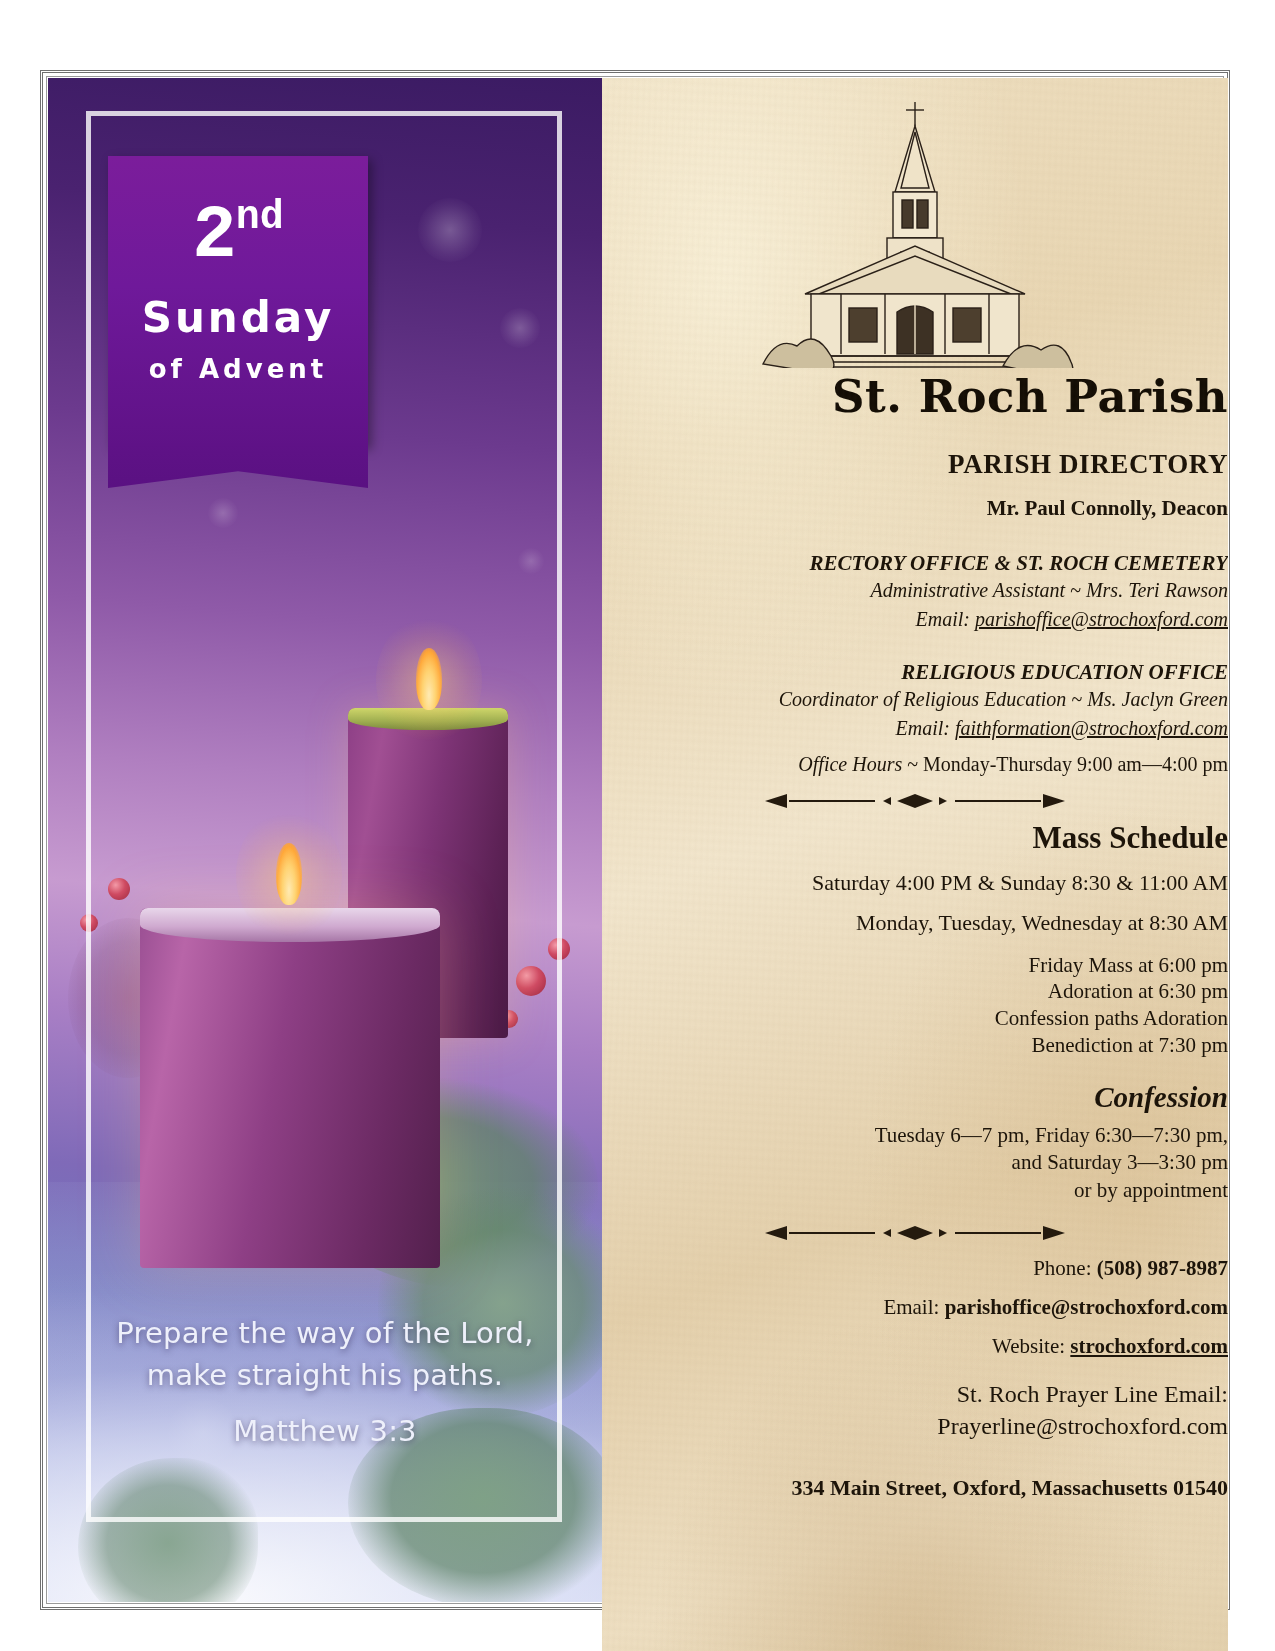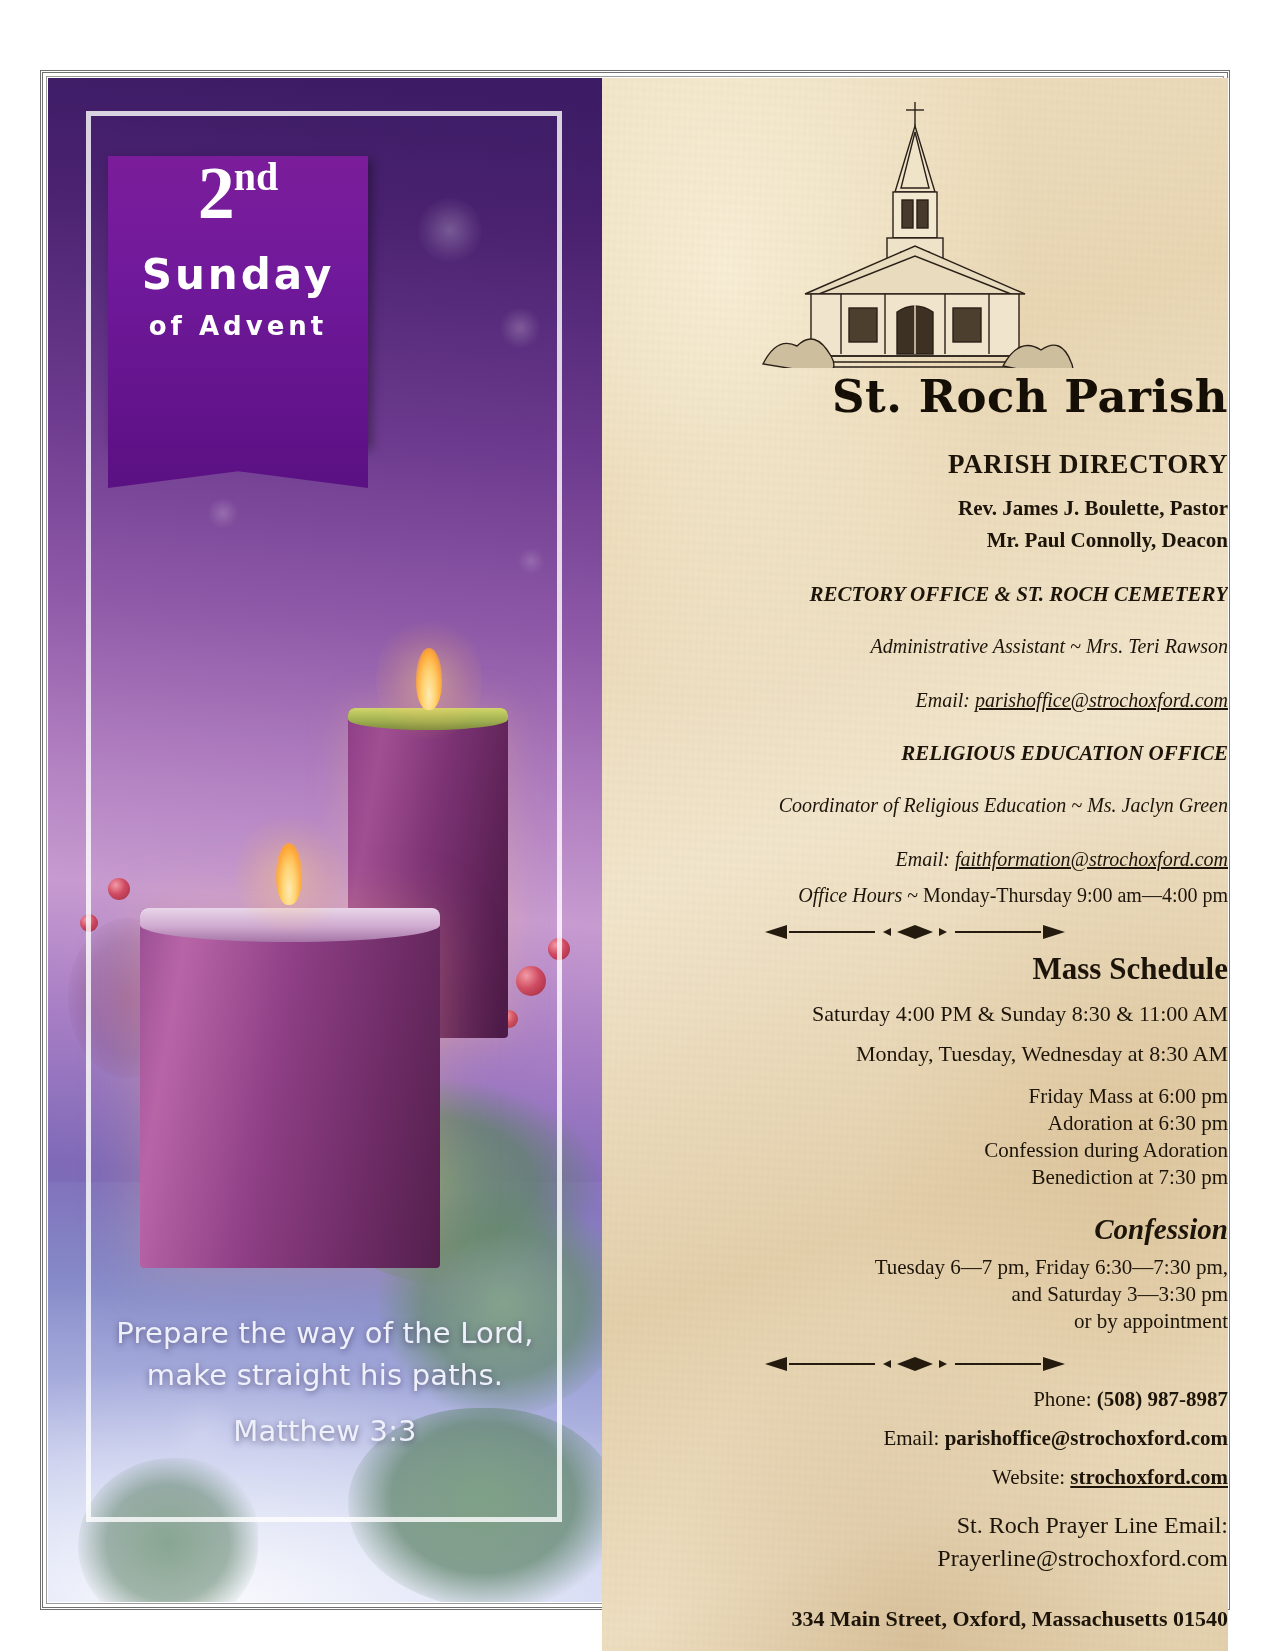--- a/index.html
+++ b/index.html
@@ -195,24 +195,25 @@
   }
   .ribbon::after {
     content: "";
     position: absolute;
     left: 0; right: 0; bottom: -42px;
     height: 44px;
     background: linear-gradient(180deg, #5f1287 0%, #5a1182 100%);
     clip-path: polygon(0 0, 100% 0, 100% 100%, 50% 62%, 0 100%);
   }
   .ribbon .l1 {
-    font-family: Liberation Serif, serif;
+    font-family: Liberation Mono, monospace;
     font-weight: bold;
     font-size: 74px;
     line-height: 1;
+    padding-top: 42px;
     letter-spacing: -1px;
   }
   .ribbon .l1 sup {
     font-size: 40px;
     vertical-align: 28px;
     letter-spacing: 0;
   }
   .ribbon .l2 {
     font-family: "DejaVu Sans", sans-serif;
     font-weight: bold;
@@ -291,21 +292,20 @@
     font-weight: bold;
     font-style: italic;
     font-size: 21px;
     margin-top: 26px;
   }
   .section-line {
     font-family: "Liberation Serif", serif;
     font-style: italic;
     font-size: 20px;
     line-height: 1.45;
-    margin-top: 25px;
   }
   .section-line .u {
     text-decoration: underline;
   }
   .office-hours {
     font-family: "Liberation Serif", serif;
     font-size: 20px;
     margin-top: 10px;
   }
   .office-hours em { font-style: italic; }
@@ -485,21 +485,20 @@
           <path d="M258 270 q16 -30 38 -16 q20 -14 30 12 q6 12 -8 16 z" fill="#cdbf9e"></path>
         </g>
       </svg>
     </div>
 
     <div class="parish-name">St. Roch Parish</div>
 
     <div class="directory-title">PARISH DIRECTORY</div>
 
     <div class="clergy">
-      <div>Rev. James J. Boulette, Pastor</div>
       <div>Mr. Paul Connolly, Deacon</div>
     </div>
 
     <div class="section-head">RECTORY OFFICE &amp; ST. ROCH CEMETERY</div>
     <div class="section-line">Administrative Assistant ~ Mrs. Teri Rawson</div>
     <div class="section-line">
       <span>Email: </span><span class="u">parishoffice@strochoxford.com</span>
     </div>
 
     <div class="section-head">RELIGIOUS EDUCATION OFFICE</div>
@@ -524,21 +523,21 @@
         </g>
       </svg>
     </div>
 
     <div class="mass-title">Mass Schedule</div>
     <div class="mass-line">Saturday 4:00 PM &amp; Sunday 8:30 &amp; 11:00 AM</div>
     <div class="mass-line">Monday, Tuesday, Wednesday at 8:30 AM</div>
     <div class="mass-block">
       <div>Friday Mass at 6:00 pm</div>
       <div>Adoration at 6:30 pm</div>
-      <div>Confession during Adoration</div>
+      <div>Confession paths Adoration</div>
       <div>Benediction at 7:30 pm</div>
     </div>
 
     <div class="conf-title">Confession</div>
     <div class="conf-block">
       <div>Tuesday 6—7 pm, Friday 6:30—7:30 pm,</div>
       <div>and Saturday 3—3:30 pm</div>
       <div>or by appointment</div>
     </div>
 

